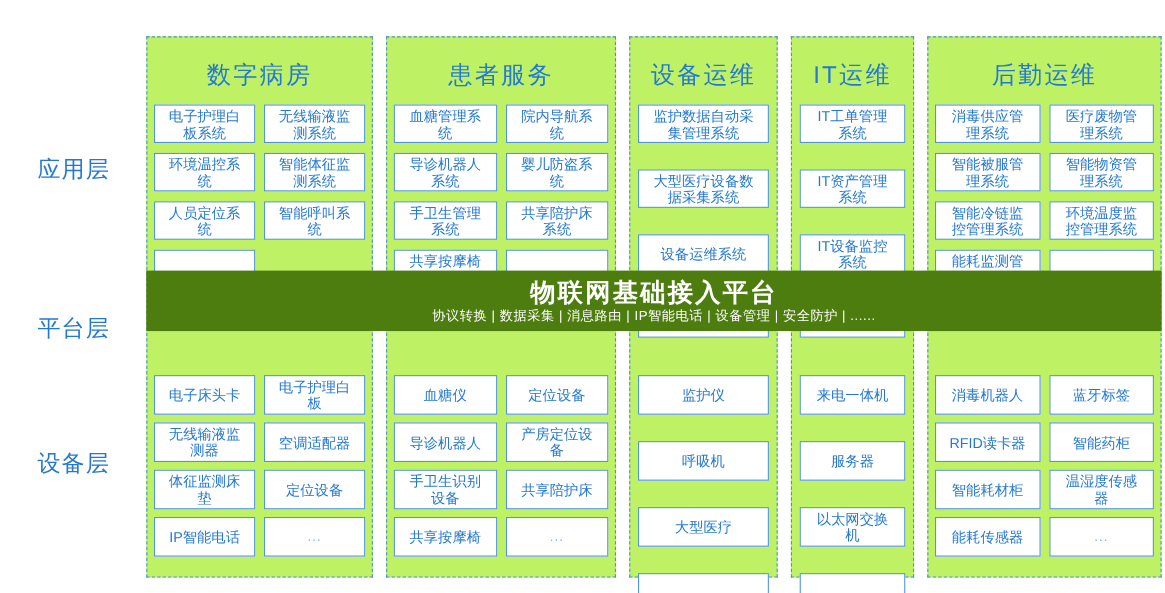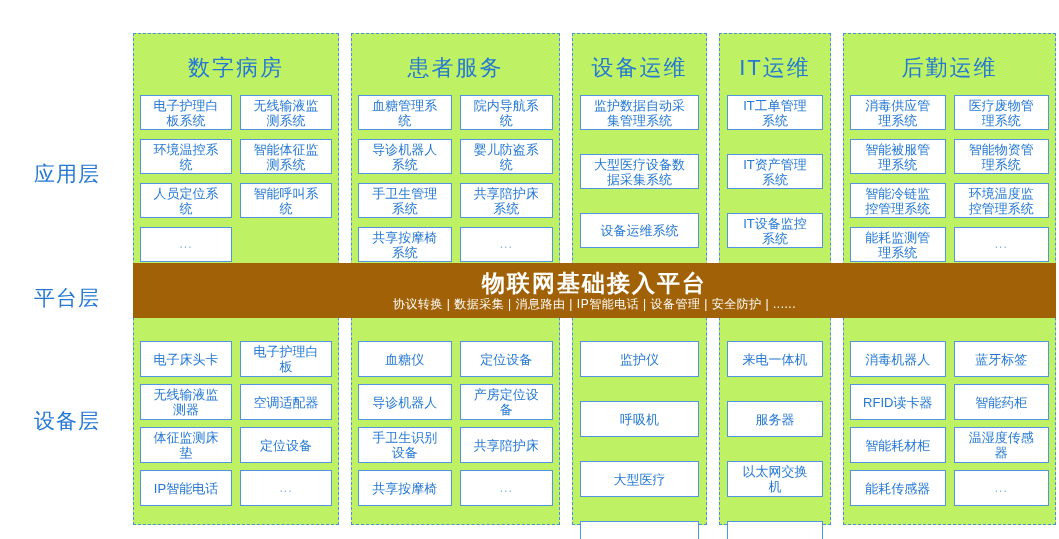--- a/index.html
+++ b/index.html
@@ -2,21 +2,21 @@
 <html><head>
 <meta charset="utf-8">
 <style>
   html,body{margin:0;padding:0;background:#ffffff;}
   body{font-family:"Liberation Sans","DejaVu Sans",sans-serif;}
   .canvas{position:relative;width:1059px;height:539px;background:#ffffff;overflow:hidden;}
 
   
   .layer-label{position:absolute;left:14px;width:106px;text-align:center;
     font-size:21px;color:#2478d4;letter-spacing:1px;white-space:nowrap;}
-  .layer-label.app{top:140px;margin-top:20px;}
+  .layer-label.app{top:140px;}
   .layer-label.plat{top:284px;}
   .layer-label.dev{top:407px;}
 
   
   .columns{position:absolute;left:133px;top:33px;width:923px;height:492px;
     display:flex;gap:12px;z-index:1;}
   .col{position:relative;height:492px;border:1px dashed #4a90da;
     box-sizing:border-box;background:#bef264;flex:none;}
   .col-w0{width:206px;}
   .col-w1{width:209px;}
@@ -34,22 +34,22 @@
   .dev-grid{top:307px;row-gap:7px;}
 
   .box{display:flex;align-items:center;justify-content:center;text-align:center;
     background:#ffffff;border:1.5px solid #5095dd;box-sizing:border-box;
     color:#2478d4;font-size:13px;line-height:15px;padding:0 12px;}
   .app-grid .box{height:35px;}
   .dev-grid .box{height:36px;padding:0 10px;}
   .box.ellipsis{color:#7fb0e5;font-size:12px;letter-spacing:1px;}
 
   
-  .platform-band{position:absolute;left:133px;top:263px;width:923px;height:55px;
-    background:#a16207;z-index:5;display:flex;flex-direction:column;
+  .platform-band{position:absolute;left:133px;top:246px;width:923px;height:55px;
+    background:#4d7c0f;z-index:5;display:flex;flex-direction:column;
     align-items:center;justify-content:center;color:#ffffff;}
   .band-title{font-size:23px;font-weight:600;letter-spacing:2px;line-height:26px;}
   .band-subtitle{font-size:12px;line-height:15px;letter-spacing:0.5px;margin-top:1px;}
 </style>
 </head>
 <body>
 
 <div class="canvas">
 
   <div class="layer-label app">应用层</div>

